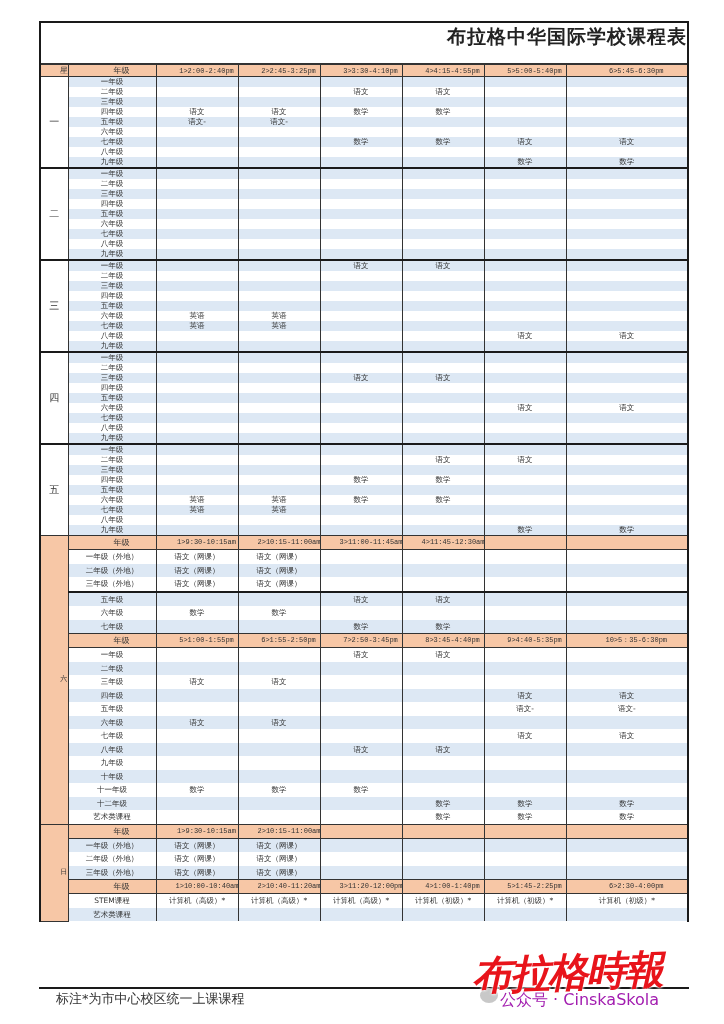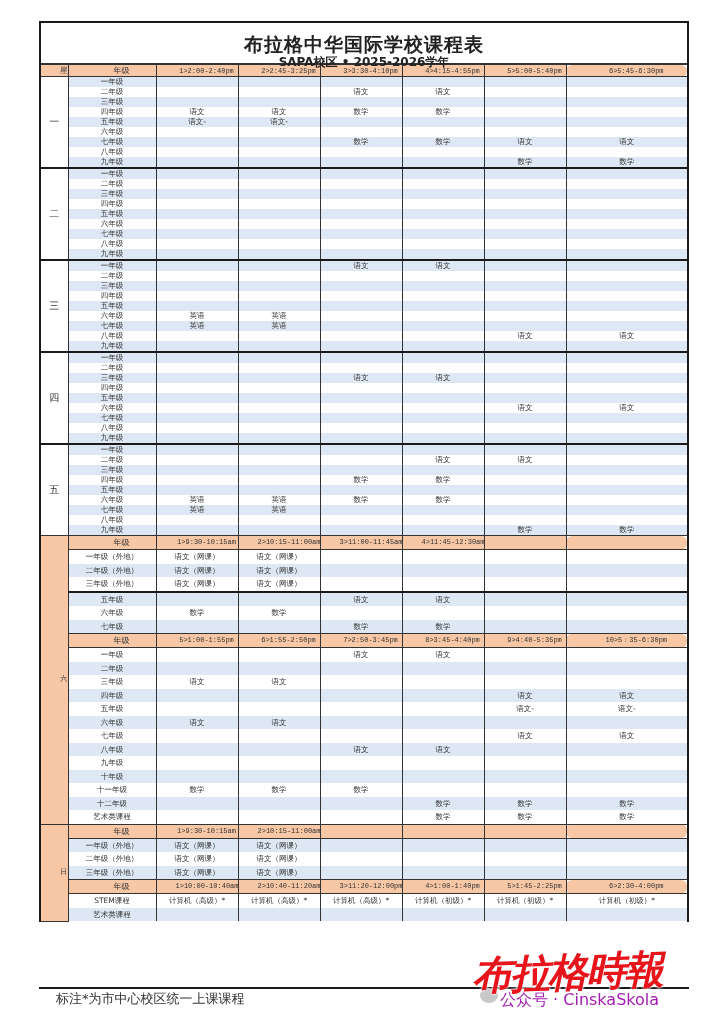--- a/index.html
+++ b/index.html
@@ -1,53 +1,52 @@
 <!DOCTYPE html>
 <html><head>
 <meta charset="utf-8">
 <style>
   html, body { margin:0; padding:0; background:#ffffff; }
   body { width:724px; height:1024px; position:relative; overflow:hidden;
          font-family:"DejaVu Sans", sans-serif; color:#222; }
   .sheet { position:absolute; left:39px; top:21px; width:646px; border:2px solid #1a1a1a; border-bottom:none; background:#fff; }
   .title-block { height:40px; text-align:center; border-bottom:1px solid #333; }
-  .title { font-family:"DejaVu Serif", serif; font-size:19px; font-weight:bold; line-height:22px; padding-top:10px; letter-spacing:1px; }
+  .title { font-family:"DejaVu Serif", serif; font-size:19px; font-weight:bold; line-height:22px; padding-top:2px; letter-spacing:1px;text-align:right; }
   .subtitle { font-size:12px; font-weight:bold; line-height:14px; }
   table { border-collapse:collapse; width:646px; table-layout:fixed; }
   td { padding:0; text-align:center; white-space:nowrap; overflow:hidden; font-size:7.5px; color:#333; }
   col.c-day { width:27px; } col.c-grade { width:88px; }
   col.c-p { width:82px; } col.c-p6 { width:121px; }
   tr.hdr td { background:#f7c7a6; font-family:"Liberation Mono", monospace; font-size:7px; border-top:1px solid #333; border-bottom:1px solid #333;padding-left:19px; }
   tr.hdr td.gl { font-family:"DejaVu Sans", sans-serif; font-size:8px; }
   tr.r td { height:10px; line-height:10px; }
   tr.rs td { height:13.5px; line-height:13.5px; }
   tr.hs td { height:13px; line-height:13px; }
   tr.alt td.cell, tr.alt td.grade { background:#dde8f4; }
   tr td.cell, tr td.grade { background:#ffffff; }
   td.day { background:#fff; border-right:1px solid #333; font-size:10px; vertical-align:middle; }
   td.grade { border-right:1px solid #333; }
   td.cell { border-right:1px solid #333; }
   td.cell.last { border-right:none; }
   tr.daystart td { border-top:2px solid #1a1a1a; }
   tr.hdr td { border-right:1px solid #333; }
-  tr.hdr td.last { border-right:none;border-radius:6px; }
+  tr.hdr td.last { border-right:none; }
   tr.blockstart td.grade, tr.blockstart td.cell { border-top:2px solid #1a1a1a; }
   .bottom-line { position:absolute; left:39px; top:987px; width:650px; height:2px; background:#1a1a1a; }
   .note { position:absolute; left:56px; top:990px; font-size:13px; color:#333; }
   .watermark { position:absolute; left:472px; top:945px; font-family:"DejaVu Serif", serif; font-size:40px; font-weight:bold; color:#e8141b; letter-spacing:-2px; font-style:italic; transform:rotate(-2deg); text-shadow:0 0 3px #fff, 0 0 3px #fff; }
   .wm-sub { position:absolute; left:500px; top:990px; font-size:16px; color:#a21caf; }
   .wm-icon { position:absolute; left:480px; top:988px; width:18px; height:15px; border-radius:50%; background:#c8c8c8; }
 </style>
 </head>
 <body>
 
 <div class="sheet">
   <div class="title-block">
     <div class="title">布拉格中华国际学校课程表</div>
-    <div class="subtitle">SAPA校区 • 2025-2026学年</div>
   </div>
   <table id="tbl">
     <colgroup>
       <col class="c-day">
         <col class="c-grade">
       <col class="c-p">
         <col class="c-p">
         <col class="c-p">
         <col class="c-p">
         <col class="c-p">

